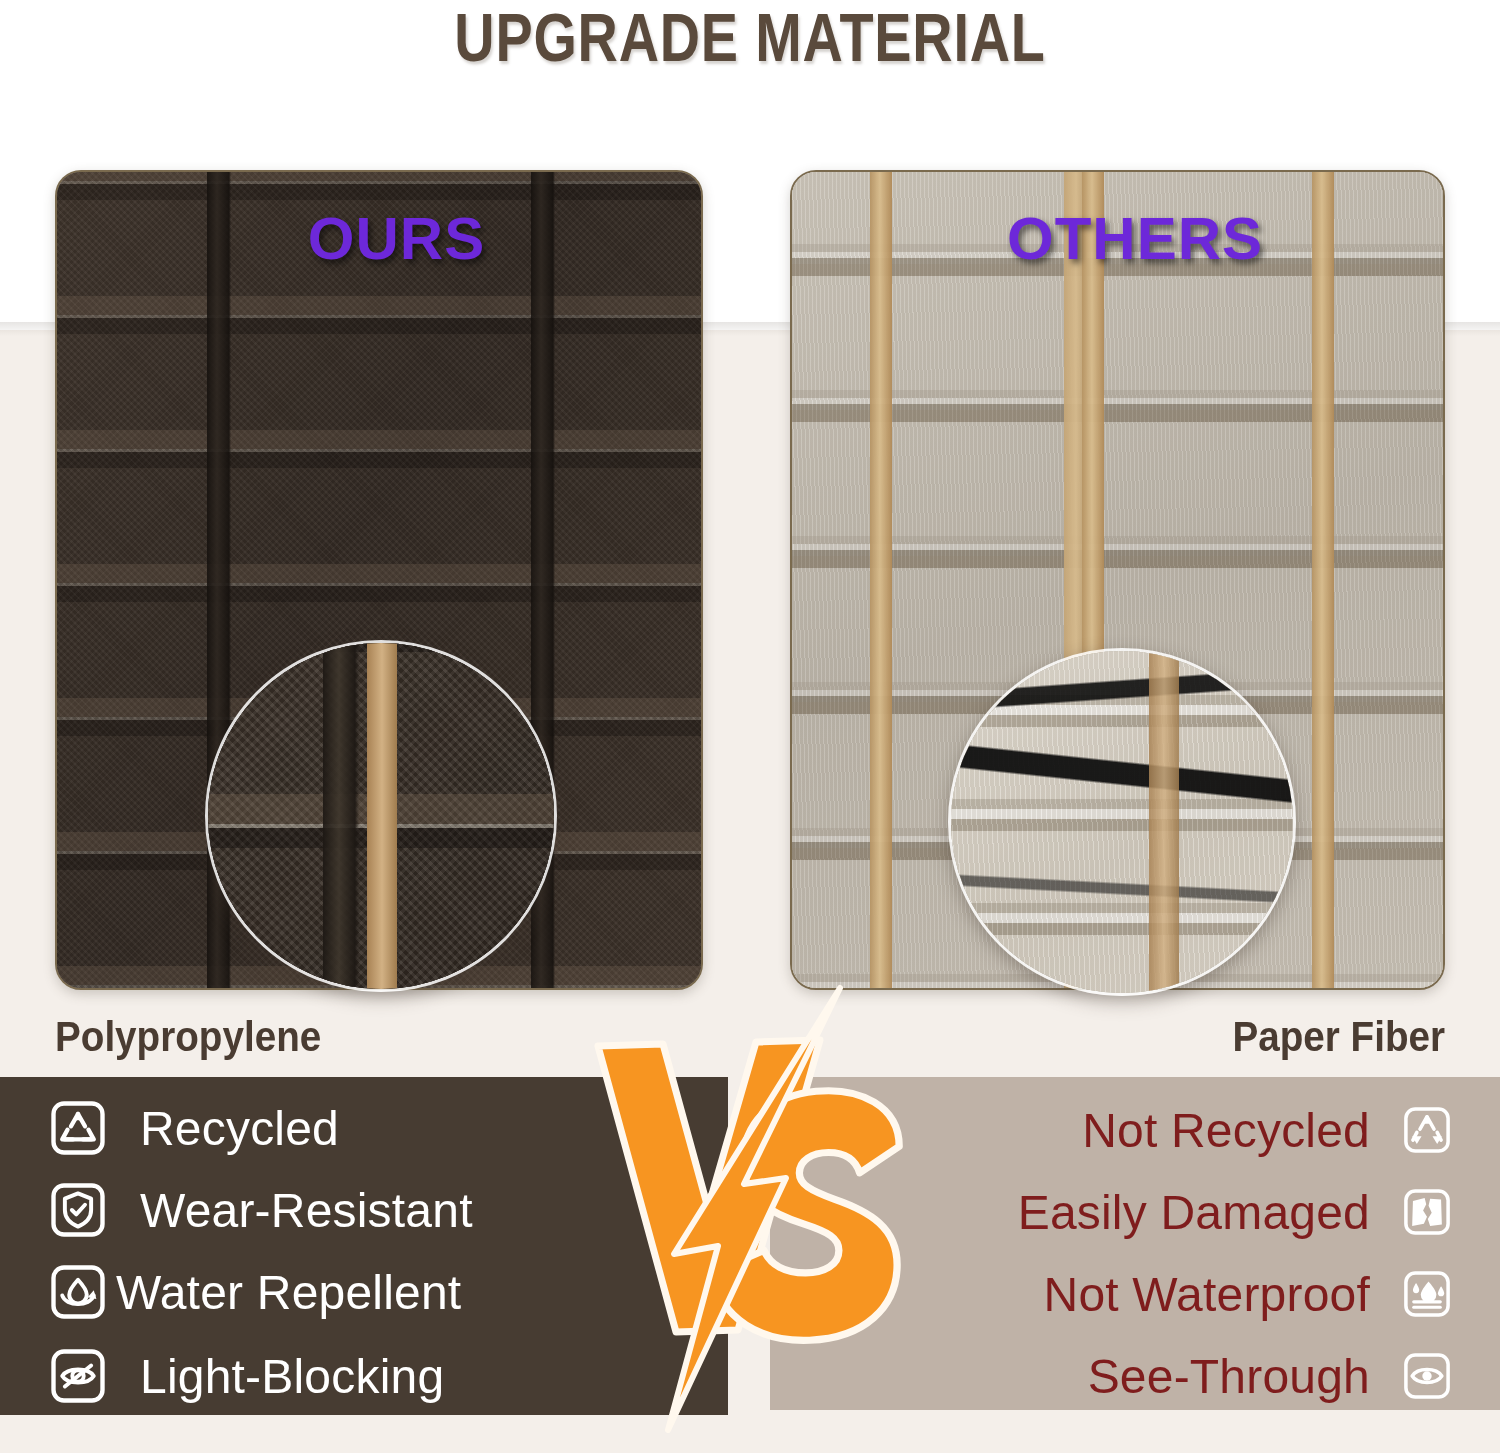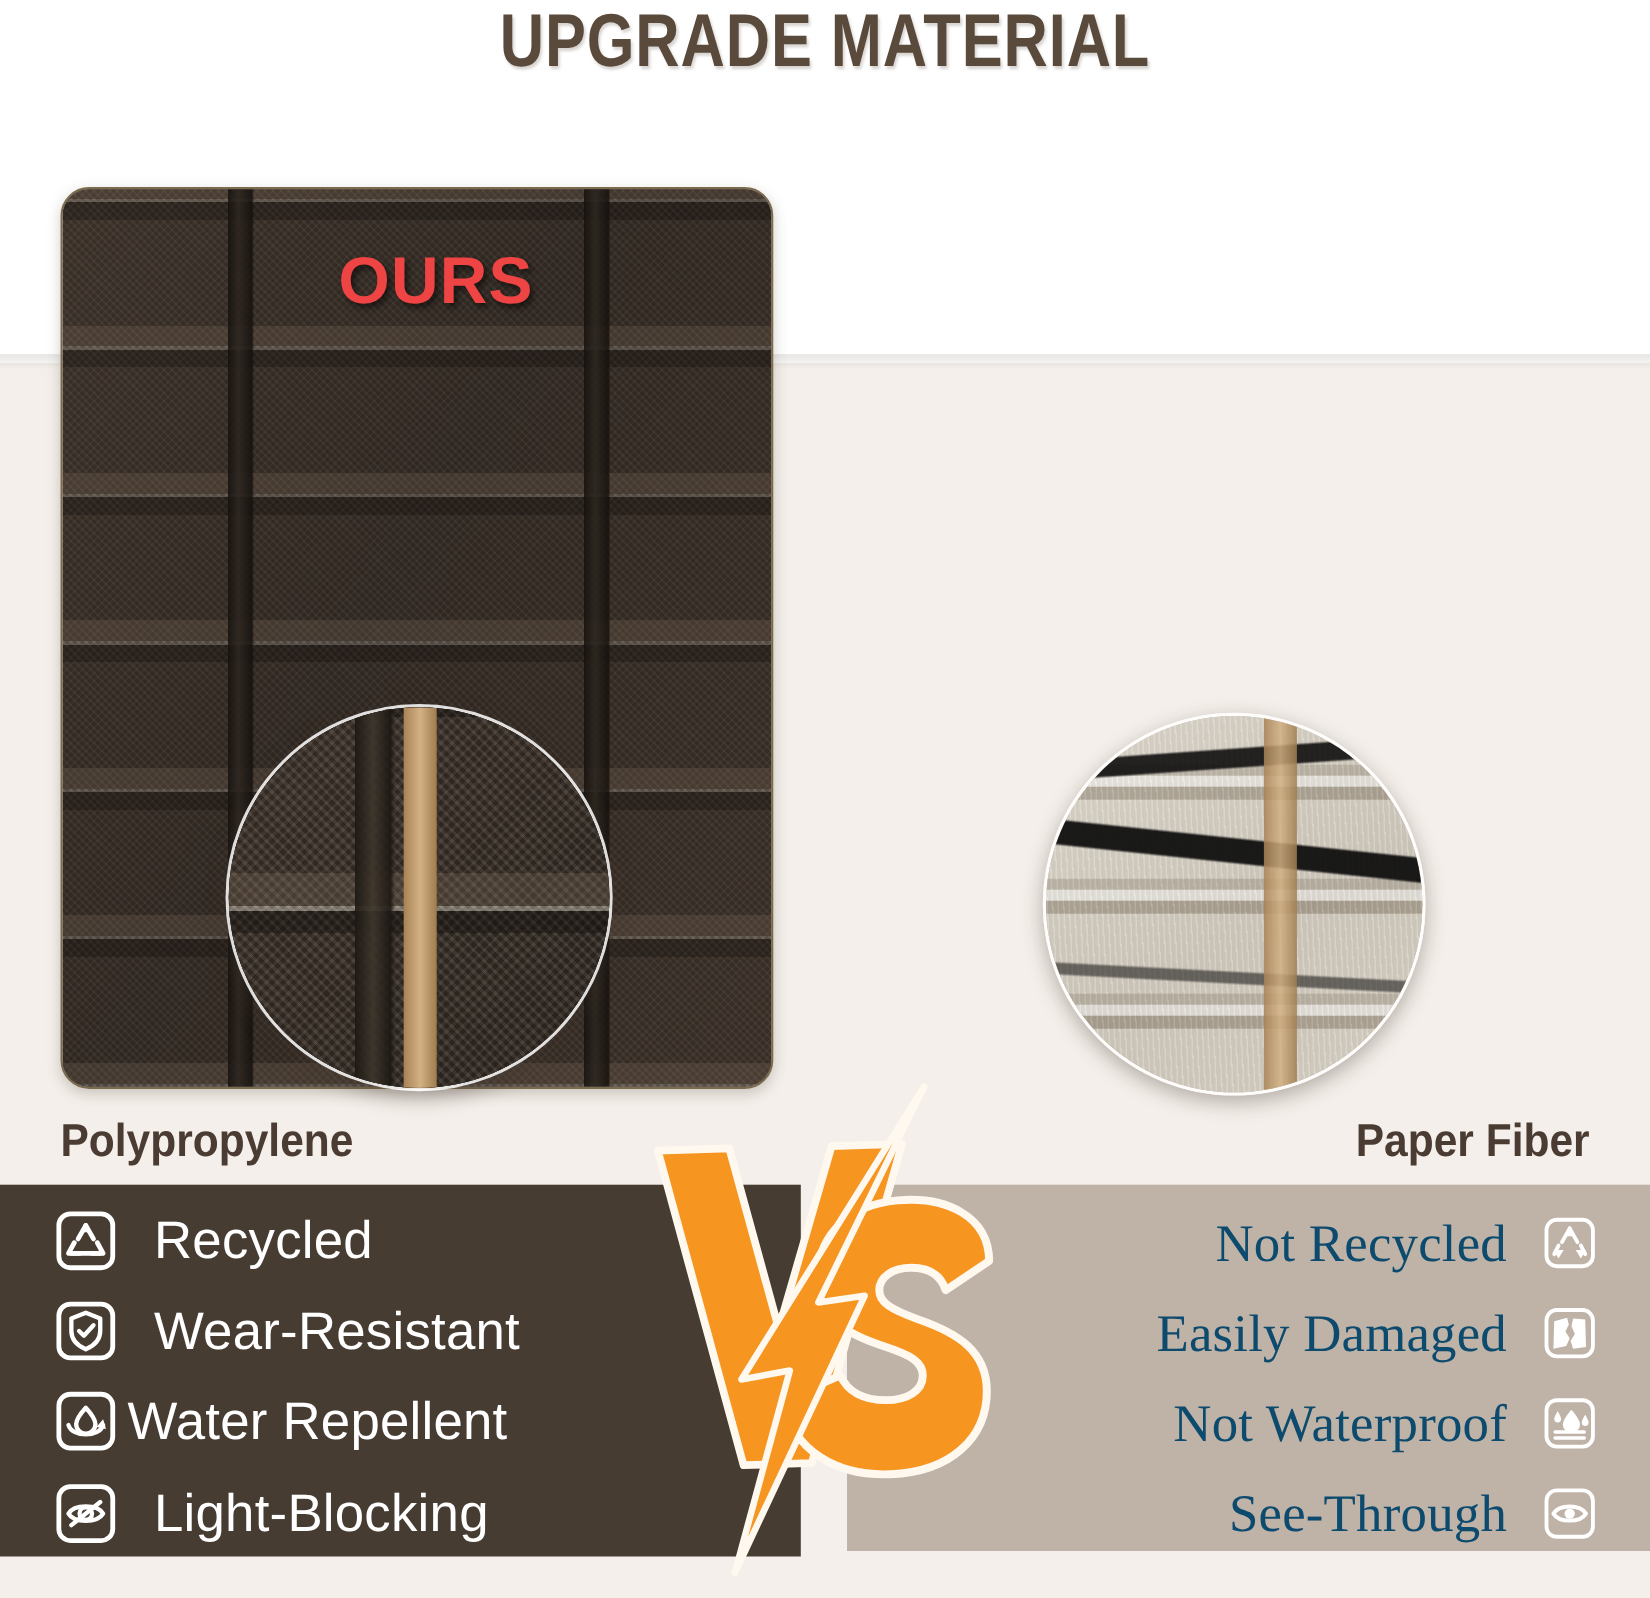--- a/index.html
+++ b/index.html
@@ -41,24 +41,24 @@
     position: absolute;
     border-radius: 26px;
     overflow: hidden;
     border: 2px solid #7a6a4e;
     box-shadow: 0 4px 12px rgba(80,70,60,0.25);
   }
   #panel-ours  { left: 55px;  top: 170px; width: 648px; height: 820px; }
   #panel-others{ left: 790px; top: 170px; width: 655px; height: 820px; }
 
   .panel-label {
-    position: absolute; top: 48px; left: 0; width: 100%;
+    position: absolute; top: 32px; left: 0; width: 100%;
     text-align: center;
     font-size: 60px; font-weight: 700;
-    color: #ef4444;
+    color: #6d28d9;
     letter-spacing: 1px;
     text-shadow: 3px 4px 6px rgba(0,0,0,0.55);
     z-index: 6;
     font-family: "Liberation Sans", sans-serif;
     padding-left: 35px;
   }
 
   
   .weave-ours {
     position: absolute; inset: 0;
@@ -203,21 +203,21 @@
   #band-left .feat-row  { left: 50px; gap: 34px; }
   #band-right .feat-row { right: 48px; gap: 32px; flex-direction: row-reverse; }
 
   .feat-label {
     font-size: 48px;
     color: #ffffff;
     font-family: "Liberation Sans", sans-serif;
     white-space: nowrap;
     letter-spacing: 0.2px;
   }
-  #band-right .feat-label { color: #0c4a6e; font-family: Liberation Serif, serif; }
+  #band-right .feat-label { color: #7f1d1d; }
 
   .feat-icon { width: 56px; height: 56px; flex: 0 0 56px; display:block; }
   #band-right .feat-icon { width: 50px; height: 50px; flex: 0 0 50px; }
 
   
   #vs-graphic {
     position: absolute; left: 568px; top: 978px; width: 370px; height: 460px;
     z-index: 20;
   }
 </style>
@@ -234,20 +234,27 @@
   <div class="panel" id="panel-ours">
     <div class="weave-ours"></div>
     <div class="panel-label">OURS</div>
   </div>
 
   <div class="magnifier" id="mag-ours">
     <div class="mag-ours-inner"></div>
     <div class="mag-core" style="left:46%;"></div>
   </div>
 
+  <div class="panel" id="panel-others">
+    <div class="weave-others"></div>
+    <div class="others-core" style="left:78px;"></div>
+    <div class="others-core" style="left:290px;"></div>
+    <div class="others-core" style="left:520px;"></div>
+    <div class="panel-label">OTHERS</div>
+  </div>
 
   <div class="magnifier" id="mag-others">
     <div class="mag-others-inner"></div>
     <div class="mag-core" style="left:58%;opacity:.85;"></div>
   </div>
 
   <div class="caption" id="caption-left">Polypropylene</div>
   <div class="caption" id="caption-right">Paper Fiber</div>
 
   <div class="band" id="band-left">

